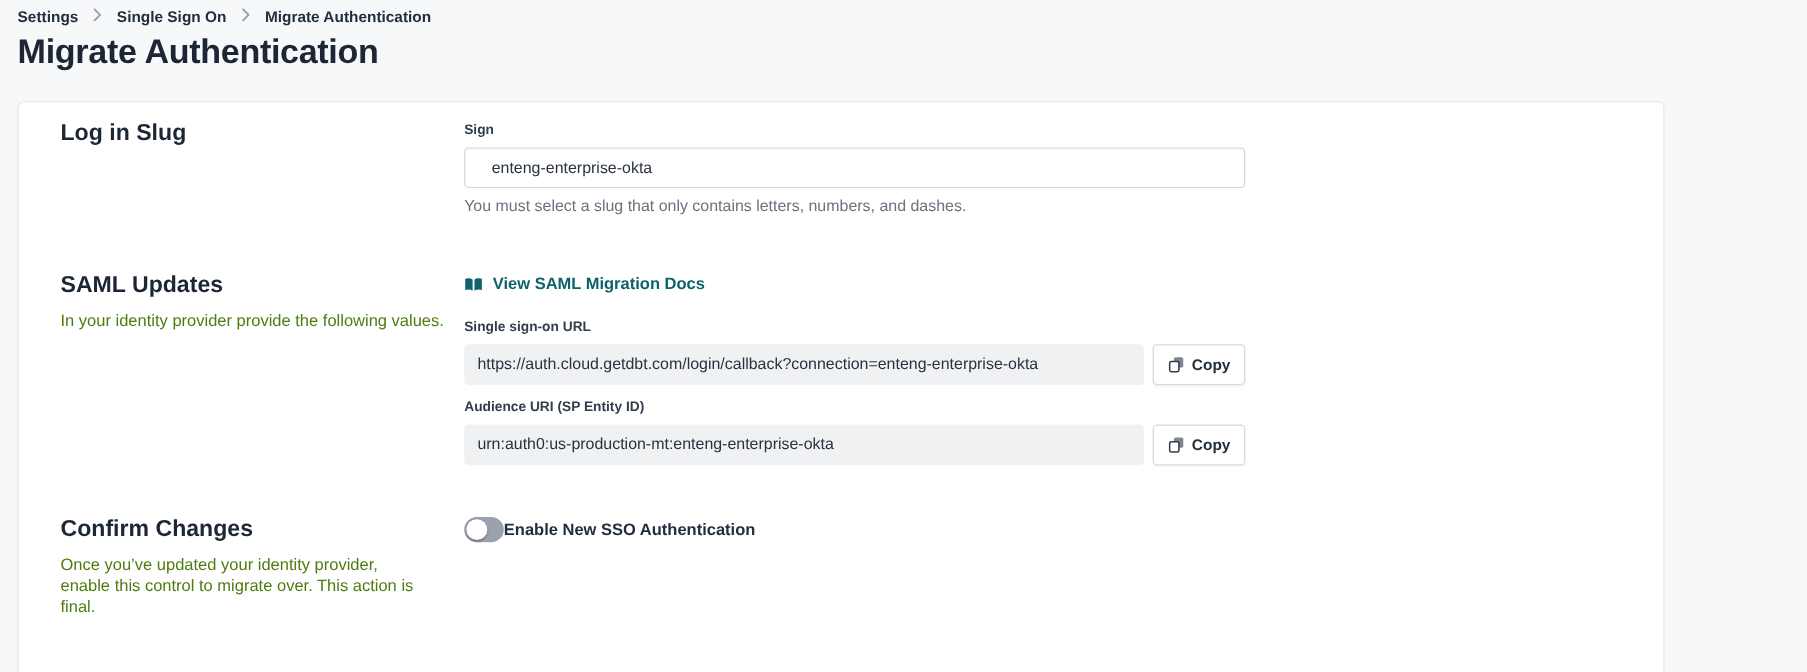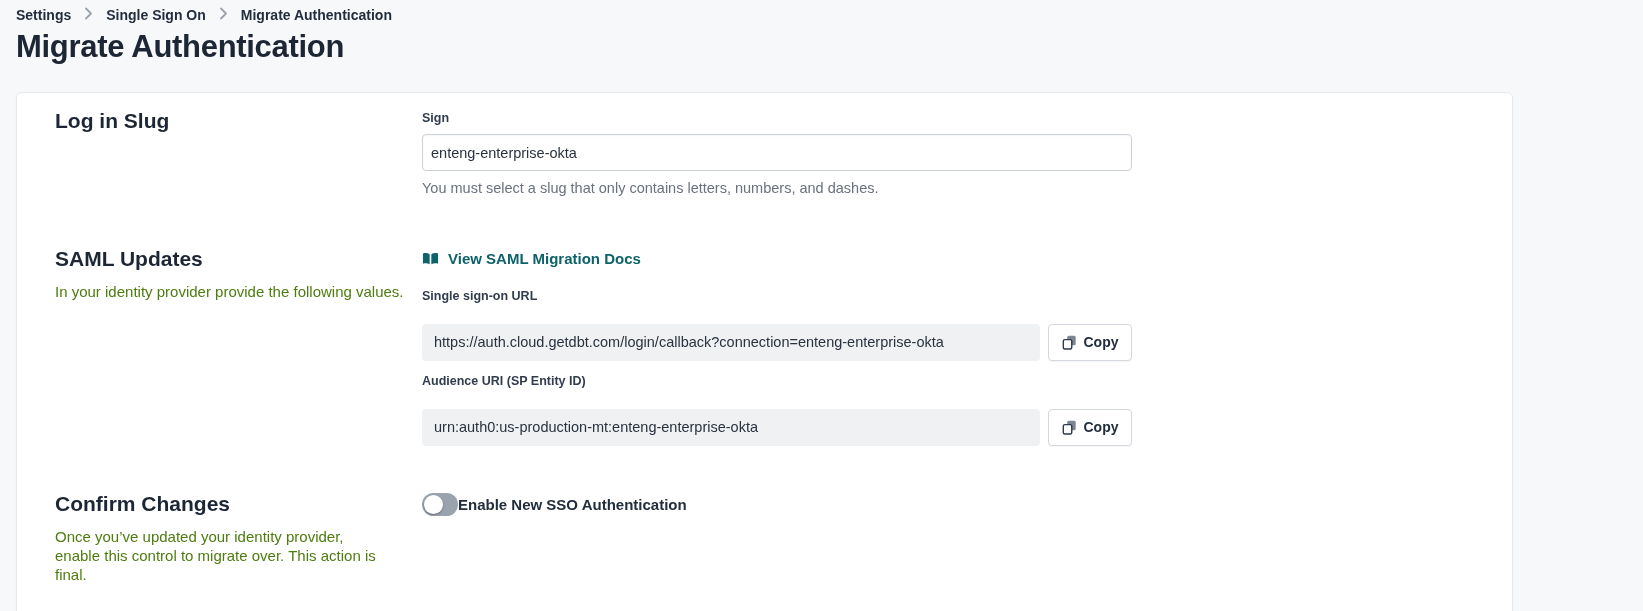--- a/index.html
+++ b/index.html
@@ -30,30 +30,30 @@
   
   .card { margin-top:27px; height:534px; background:#fff; border:1px solid #e7e9ec; border-radius:6px;
           box-shadow:0 1px 2px rgba(16,24,40,.04); padding:13px 38px 0 38px; overflow:hidden; }
   .row { display:grid; grid-template-columns:367px 710px; align-items:start; }
   h2 { margin:0; font-size:21px; font-weight:700; color:#1c2634; line-height:30px; }
   .section-desc { margin:8px 0 0; font-size:15px; line-height:19px; color:#4d7c0f; }
   .narrow { max-width:335px; }
 
   .field-label { font-size:12.5px; font-weight:700; color:#313c4e; line-height:15px; }
   .mt5 { margin-top:5px; }
-  input.text-input { width:710px; height:37px; border:1px solid #ccd2d9; border-radius:4px; padding:0 8px;
+  input.text-input { width:710px; height:37px; border:1px solid #ccd2d9; border-radius:4px; padding:0 24px;
         font-size:14.5px; color:#29323f; font-family:inherit; background:#fff;
         box-shadow:inset 0 1px 2px rgba(16,24,40,.04); outline:none; }
   .helper { margin-top:9px; font-size:14.5px; color:#69727e; }
 
   .link-row { display:inline-flex; align-items:center; gap:9px; margin-top:6px; cursor:pointer; }
   .link-text { font-size:15px; font-weight:700; color:#0e626a; }
 
   .value-block { margin-top:19px; }
-  .value-row { display:flex; gap:8px; margin-top:20px; }
+  .value-row { display:flex; gap:8px; margin-top:8px; }
   .readonly-field { width:618px; height:37px; background:#eff1f3; border-radius:4px; padding:0 12px;
         display:flex; align-items:center; font-size:14.5px; color:#29323f; }
   .btn-copy { width:84px; height:37px; background:#fff; border:1px solid #d3d8de; border-radius:4px;
         display:flex; align-items:center; justify-content:center; gap:7px; font-size:14px; font-weight:600;
         color:#222d3d; font-family:inherit; cursor:pointer; box-shadow:0 1px 1px rgba(16,24,40,.04); }
 
   .toggle-row { display:flex; align-items:center; gap:0; margin-top:4px; }
   .toggle { position:relative; width:36px; height:23px; border-radius:12px; background:#9aa2ae; cursor:pointer; flex:0 0 auto; }
   .toggle .knob { position:absolute; top:2px; left:2px; width:19px; height:19px; border-radius:50%;
         background:#fff; box-shadow:0 1px 2px rgba(0,0,0,.35); }

